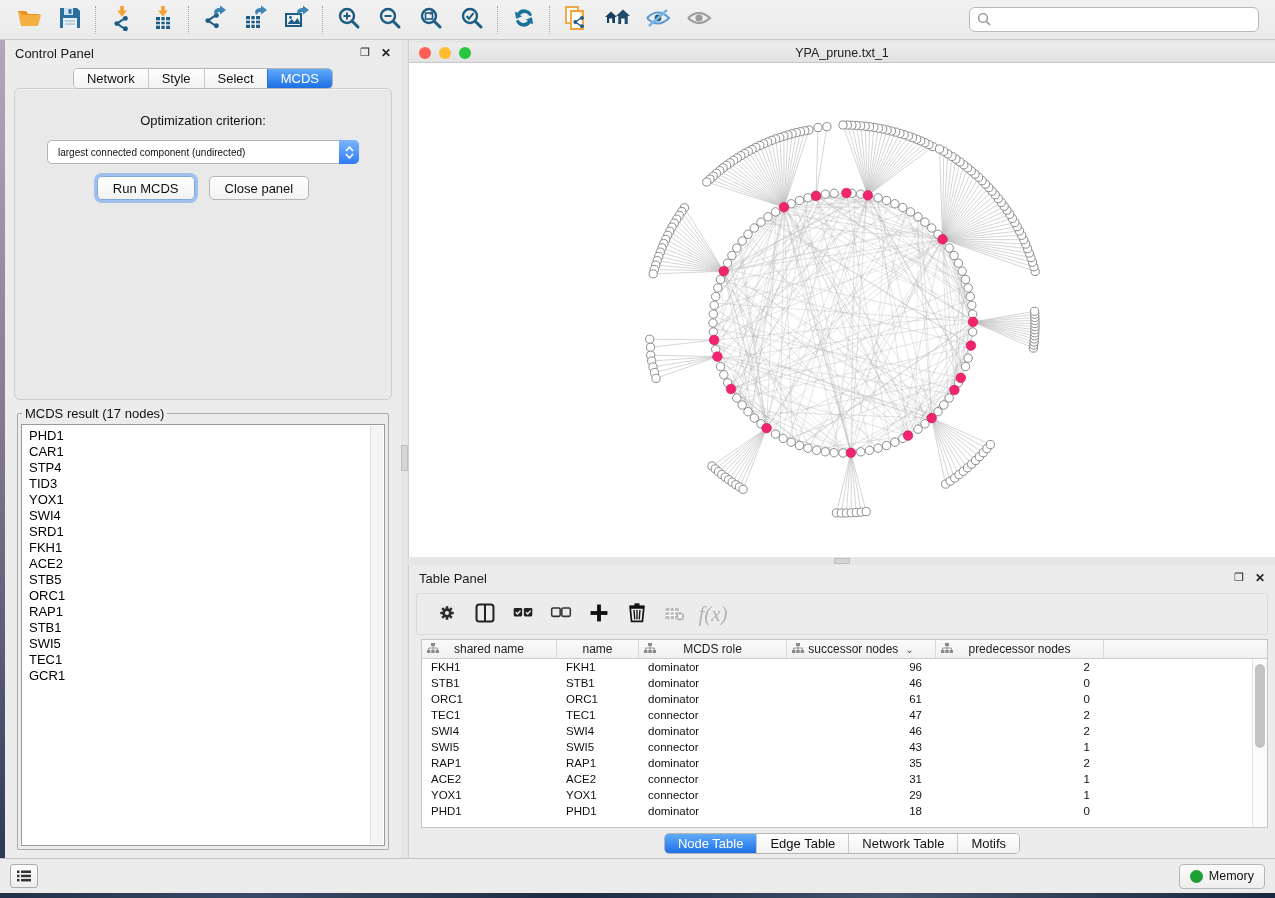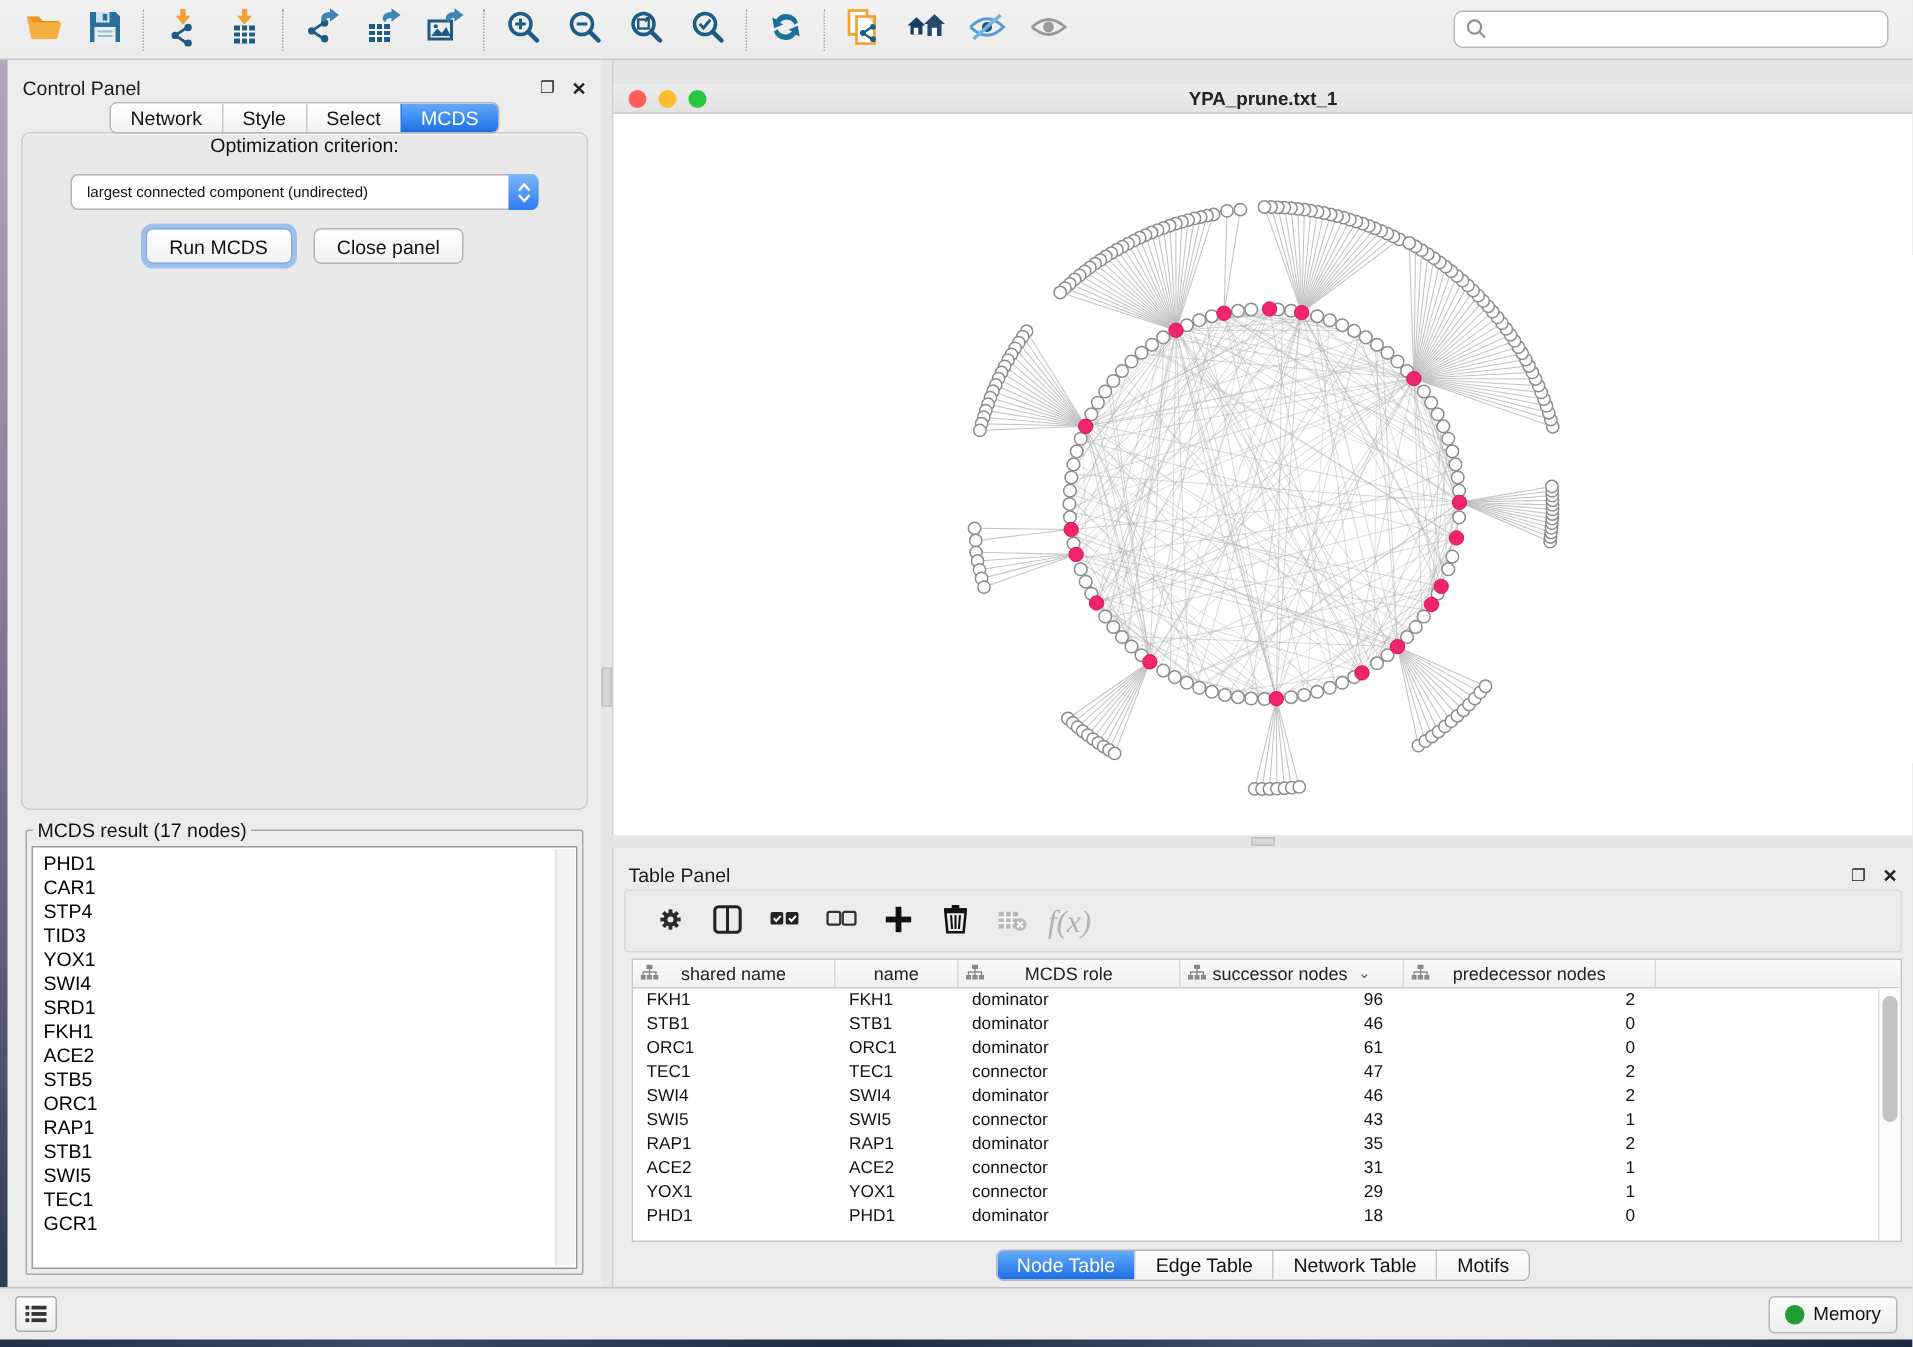--- a/index.html
+++ b/index.html
@@ -13,31 +13,31 @@
   .search-wrap { margin-left:auto; margin-right:8px; position:relative; }
   .search-input { width:290px; height:25px; border:1px solid #b9b9b9; border-radius:6px; background:#fff; padding:0 8px 0 26px; font-size:12px; outline:none; }
   .search-glass { position:absolute; left:8px; top:5px; width:14px; height:14px; }
 
   
   .main { position:absolute; top:40px; left:0; right:0; bottom:40px; display:flex; }
   .left-strip { position:absolute; left:0; top:0; bottom:0; width:5px; background:linear-gradient(180deg,#b4a6ba 0%,#8d7f9a 40%,#5d5b76 75%,#2c3a52 100%); z-index:5; }
 
   
   .control-panel { width:401px; padding-left:5px; background:#ececec; display:flex; flex-direction:column; position:relative; }
-  .panel-header { height:26px; display:flex; align-items:flex-end; padding:0 10px; font-size:13px; color:#1a1a1a; }
+  .panel-header { height:26px; display:flex; align-items:center; padding:0 10px; font-size:13px; color:#1a1a1a; }
   .panel-header .win-icons { margin-left:auto; display:flex; gap:11px; font-size:12px; color:#222; }
   .win-float { font-size:11px; } .win-close { font-weight:bold; }
 
   .seg-tabs { display:flex; border:1px solid #b5b5b5; border-radius:5px; overflow:hidden; background:#fff; height:21px; font-size:13px; }
   .seg-tab { padding:0 13px; display:flex; align-items:center; border-left:1px solid #c9c9c9; color:#111; background:linear-gradient(#ffffff,#f2f2f2); }
   .seg-tab:first-child { border-left:none; }
   .seg-tab.active { background:linear-gradient(180deg,#61abfb,#1d6fe4); color:#fff; border-left-color:#2f74d8; }
   .cp-tabs-row { display:flex; justify-content:center; position:relative; z-index:2; margin-top:2px; }
 
-  .cp-box { margin:-1px 9px 0 9px; height:452px; background:#e9e9e9; border:1px solid #cccccc; border-radius:6px; box-shadow:inset 0 1px 0 #f5f5f5; }
+  .cp-box { margin:-1px 9px 0 9px; height:312px; background:#e9e9e9; border:1px solid #cccccc; border-radius:6px; box-shadow:inset 0 1px 0 #f5f5f5; padding-top:24px; }
   .opt-label { text-align:center; font-size:13px; margin-bottom:12px; }
   .mac-select { width:312px; height:24px; margin:0 auto; background:#fff; border:1px solid #b3b3b3; border-radius:5px; display:flex; align-items:center; position:relative; padding-left:10px; font-size:10px; }
   .mac-select .stepper { position:absolute; right:-1px; top:-1px; width:20px; height:24px; border-radius:0 5px 5px 0; background:linear-gradient(180deg,#7cb6fb,#2f7bf4); display:flex; flex-direction:column; align-items:center; justify-content:center; gap:1px; }
   .stepper svg { display:block; }
   .cp-buttons { display:flex; justify-content:center; gap:14px; margin-top:12px; }
   .mac-btn { height:24px; padding:0 15px; background:linear-gradient(#ffffff,#f2f2f2); border:1px solid #b5b5b5; border-radius:5px; font-size:13px; font-family:"Liberation Sans",sans-serif; color:#111; }
   .mac-btn.focus-ring { box-shadow:0 0 0 3px rgba(110,165,240,.6); border-color:#7da7dd; }
 
   .result-fieldset { margin:6px 12px 8px 12px; flex:1; border:1px solid #a9a9a9; border-radius:2px; position:relative; padding:2px; }
   .result-legend { font-size:13px; padding:0 3px; margin-left:2px; }
@@ -47,21 +47,21 @@
 
   
   .vsplit { width:7px; background:#e6e6e6; position:relative; }
   .vsplit .grip { position:absolute; top:405px; left:0; width:7px; height:26px; background:#d6d6d6; border:1px solid #bfbfbf; }
   .hsplit { height:8px; background:#e6e6e6; position:relative; }
   .hsplit .grip { position:absolute; left:50%; top:1px; width:16px; height:6px; margin-left:-8px; background:#d6d6d6; border:1px solid #bfbfbf; }
 
   
   .right-col { flex:1; display:flex; flex-direction:column; background:#e6e6e6; }
   .net-window { height:517px; display:flex; flex-direction:column; border-left:1px solid #cfcfcf; }
-  .net-titlebar { height:20px; background:linear-gradient(#ececec,#e2e2e2); border-bottom:1px solid #c8c8c8; display:flex; align-items:center; position:relative; margin-top:16px;font-weight:bold; }
+  .net-titlebar { height:20px; background:linear-gradient(#ececec,#e2e2e2); border-bottom:1px solid #c8c8c8; display:flex; align-items:center; position:relative; margin-top:3px; }
   .traffic { display:flex; gap:8px; margin-left:10px; }
   .traffic span { width:12px; height:12px; border-radius:50%; display:block; }
   .net-title { position:absolute; left:0; right:0; text-align:center; font-size:12.5px; color:#222; }
   .net-canvas { flex:1; background:#fff; position:relative; overflow:hidden; }
   .net-canvas svg { position:absolute; left:0; top:0; }
 
   
   .table-panel { flex:1; display:flex; flex-direction:column; border-left:1px solid #cfcfcf; background:#ececec; }
   .tp-toolbar { height:42px; margin:2px 7px 0 7px; background:#ececec; border:1px solid #dadada; border-radius:3px; display:flex; align-items:center; gap:10px; padding-left:16px; }
   .tp-btn { width:28px; height:28px; display:flex; align-items:center; justify-content:center; }

